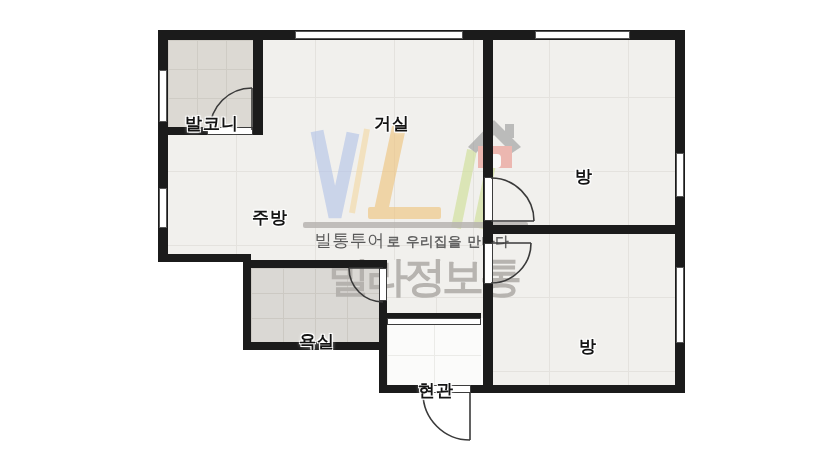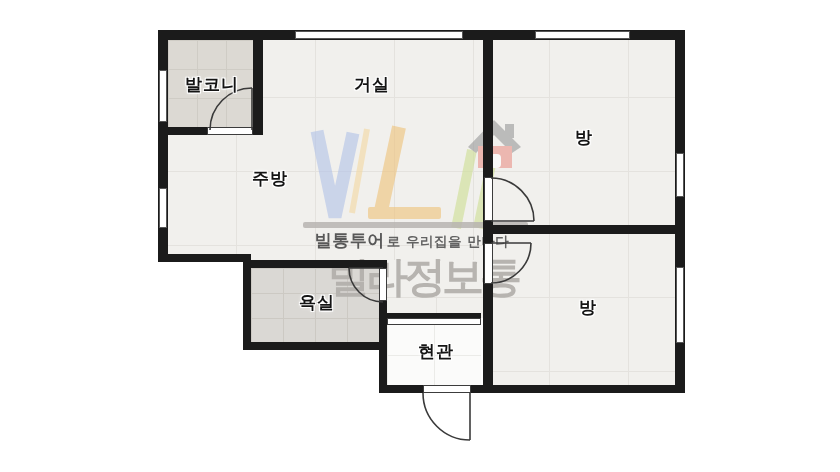--- a/index.html
+++ b/index.html
@@ -31,27 +31,27 @@
     background-size:32px 25px;}
   .floor-entry{background-color:var(--floor_entry);
     background-image:linear-gradient(var(--grid_entry) 1px,transparent 1px),
                      linear-gradient(90deg,var(--grid_entry) 1px,transparent 1px);
     background-size:47px 31px;}
   .wall{background:var(--wall);}
   .win{background:#fff;border:1px solid #565656;box-sizing:border-box;}
   .thr{background:#fff;border:1px solid #3c3c3c;box-sizing:border-box;}
   .room-label{position:absolute;transform:translate(-50%,-50%);
     font-weight:700;font-size:17px;letter-spacing:1px;color:var(--label);white-space:nowrap;
-    text-shadow:-1px -1px 0 #fff,1px -1px 0 #fff,-1px 1px 0 #fff,1px 1px 0 #fff,0 0 4px #fff;}
+    text-shadow:-1px -1px 0 #fff,1px -1px 0 #fff,-1px 1px 0 #fff,1px 1px 0 #fff,0 0 4px #fff;margin-top:39px;}
   
   .z-floor{z-index:1}.z-wm{z-index:2}.z-wall{z-index:3}.z-open{z-index:4}.z-door{z-index:5}.z-label{z-index:6}
   svg{display:block;}
   .wm-line1{position:absolute;left:412px;top:240px;transform:translate(-50%,-50%);
     white-space:nowrap;opacity:.92;}
-  .wm-line1 .b{font-weight:700;font-size:17px;color:var(--wm_text_dark);letter-spacing:0.5px;margin-top:38px;}
+  .wm-line1 .b{font-weight:400;font-size:17px;color:var(--wm_text_dark);letter-spacing:0.5px;margin-top:38px;}
   .wm-line1 .r{font-weight:600;font-size:13.5px;color:var(--wm_text_mid);letter-spacing:0.5px;margin-left:2px;}
   .wm-line2{position:absolute;left:423px;top:277px;transform:translate(-50%,-50%);
     white-space:nowrap;font-weight:700;font-size:42px;letter-spacing:-4px;
     color:var(--wm_text_light);opacity:.95;}
 </style>
 </head>
 <body>
 
 <div class="stage">
 
@@ -133,20 +133,20 @@
         <path d="M531 243 A40 40 0 0 1 491 283"></path>
       </g>
       <g>
         <line x1="470" y1="393" x2="470" y2="440"></line>
         <path d="M423 393 A47 47 0 0 0 470 440"></path>
       </g>
     </g>
   </svg>
 
   <div class="room-label z-label" style="left:212px;top:84px">발코니</div>
-  <div class="room-label z-label" style="left:372px;top:84px">거실</div>
+  <div class="room-label z-label" style="left:392px;top:84px">거실</div>
   <div class="room-label z-label" style="left:584px;top:137px">방</div>
   <div class="room-label z-label" style="left:270px;top:178px">주방</div>
   <div class="room-label z-label" style="left:317px;top:302px">욕실</div>
   <div class="room-label z-label" style="left:436px;top:351px">현관</div>
   <div class="room-label z-label" style="left:588px;top:307px">방</div>
 
 </div>
 
 </body></html>

